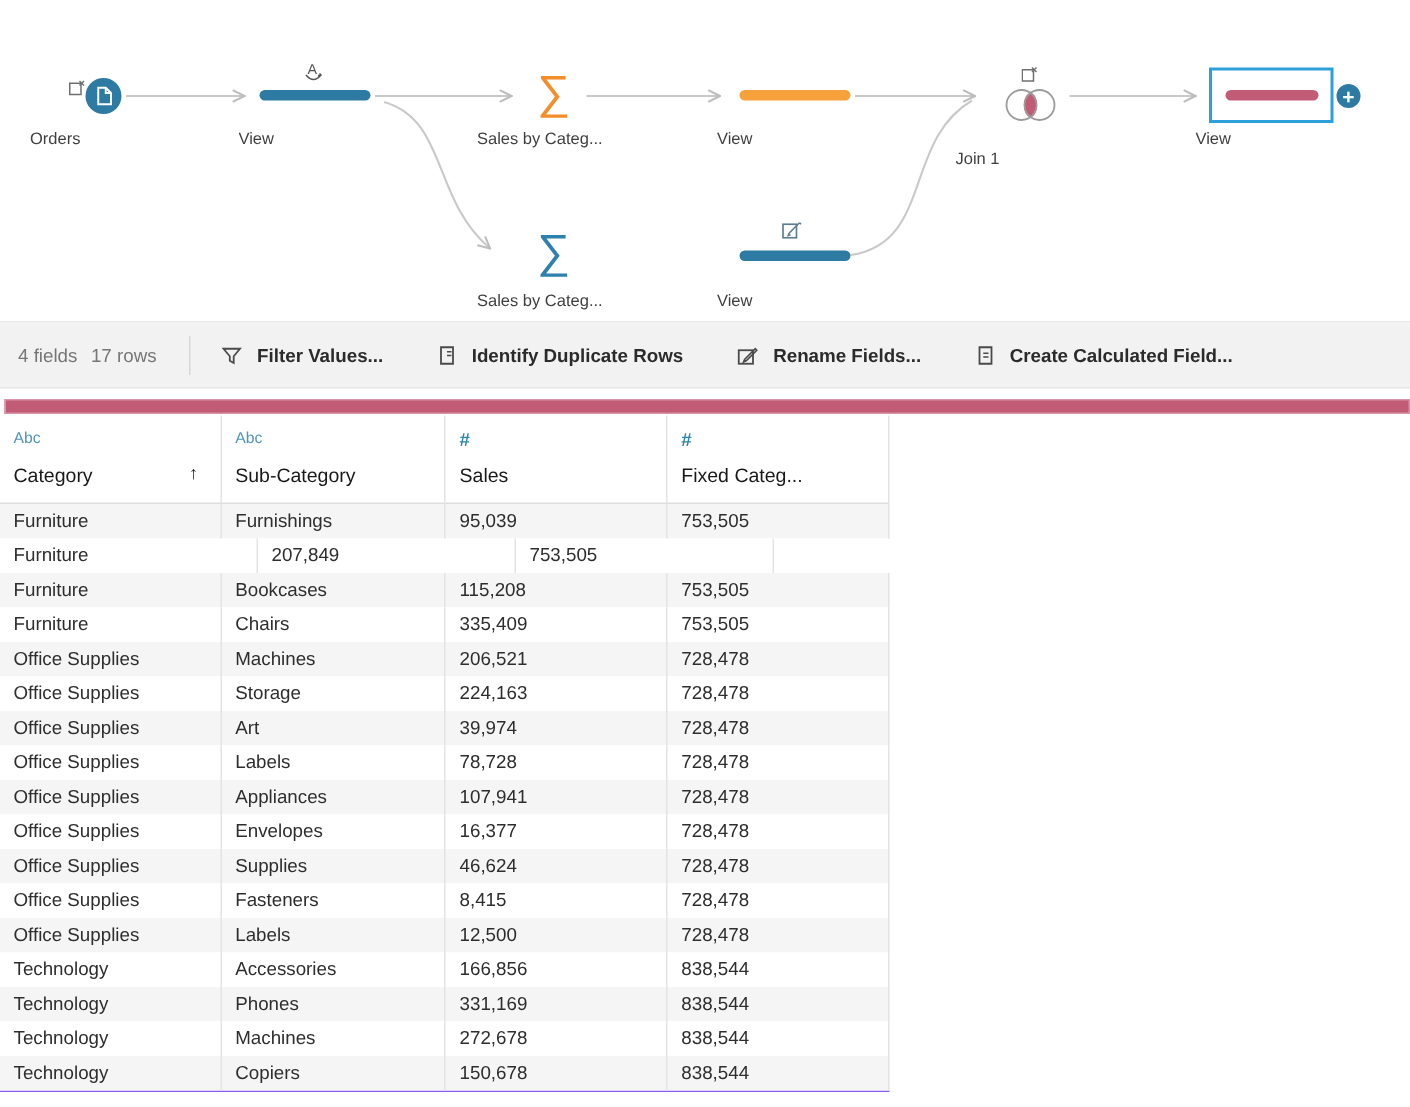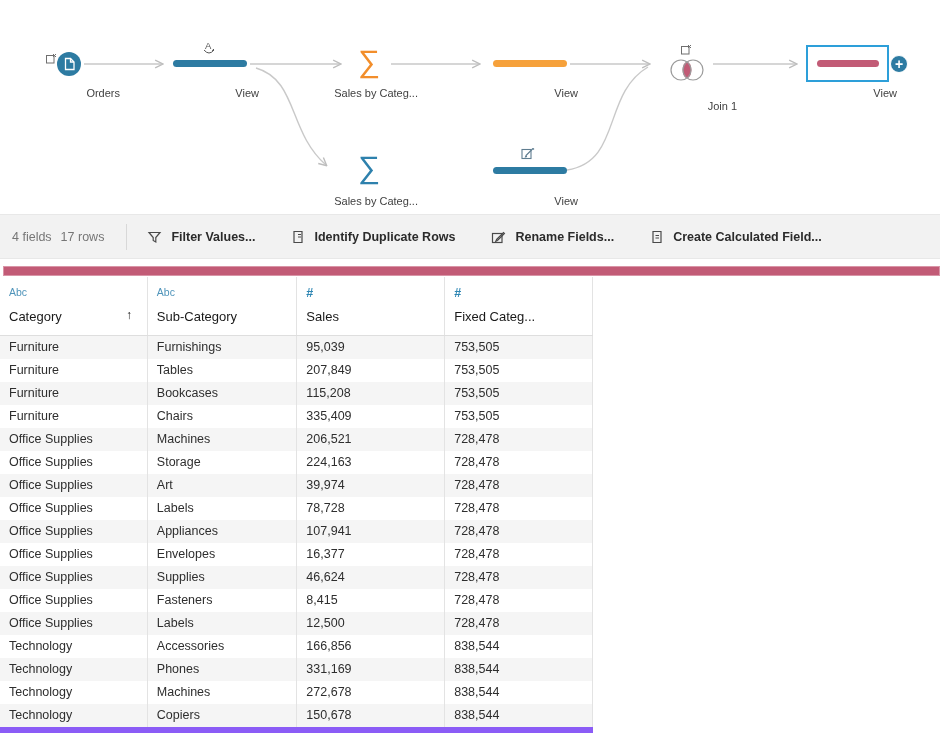--- a/index.html
+++ b/index.html
@@ -9,21 +9,21 @@
   }
   *{box-sizing:border-box}
   html,body{margin:0;padding:0}
   body{width:940px;height:738px;background:#fff;overflow:hidden;
        font-family:"Liberation Sans",sans-serif;color:#2e2e2e}
 
   
   .flow-pane{position:relative;width:940px;height:215px;background:#fff;border-bottom:1px solid #e8e8e8}
   .connectors{position:absolute;left:0;top:0;width:940px;height:215px}
   .fnode{position:absolute}
-  .node-label{position:absolute;width:100px;font-size:11px;color:#3f3f3f;text-align:right;
+  .node-label{position:absolute;width:100px;font-size:11px;color:#3f3f3f;text-align:left;
               white-space:nowrap;overflow:hidden;text-overflow:ellipsis}
   .fcircle{width:24px;height:24px;border-radius:50%;background:var(--steel-blue);
            display:flex;align-items:center;justify-content:center}
   .fbar{height:7px;border-radius:3.5px}
   .bar-teal{background:var(--steel-blue)}
   .bar-orange{background:var(--orange-bar)}
   .bar-pink{background:var(--pink)}
   .sigma{width:36px;text-align:center;font-size:31px;line-height:38px;font-weight:400}
   .sigma-orange{color:var(--orange-sigma)}
   .sigma-blue{color:var(--sigma-blue)}
@@ -47,21 +47,21 @@
   
   .grid{width:593px;margin-top:1px}
   .thead{display:flex;height:59px;border-bottom:1px solid #dedede;background:#fff}
   .th{position:relative;border-right:1px solid var(--grid-border);padding:9px 0 0 9px}
   .th .ttype{font-size:10.5px;color:var(--type-icon-blue);height:15px}
   .th .ttype.hash{font-size:12.5px;font-weight:700;color:#2e86b3}
   .th .tname{font-size:13px;font-weight:400;color:#191919;margin-top:8px;white-space:nowrap;
              overflow:hidden;text-overflow:ellipsis;padding-right:6px}
   .sort-arrow{position:absolute;left:126px;top:31px;font-size:12px;color:#111;font-weight:400}
   .w0{width:172px}.w1{width:174px}.w2{width:172px}.w3{width:172px}
-  .tbody{border-bottom:6px solid #8b5cf6}
+  .tbody{border-bottom:1px solid #8b5cf6}
   .trow{display:flex;height:23px;line-height:23px;background:#fff}
   .trow:nth-child(odd){background:var(--stripe-gray)}
   .tcell{border-right:1px solid var(--grid-border);padding-left:9px;font-size:12.5px;color:#2e2e2e;
          white-space:nowrap;overflow:hidden}
   svg{display:block}
 </style>
 </head>
 <body>
 
 <div class="flow-pane">
@@ -215,21 +215,20 @@
   </div>
   <div class="tbody">
       <div class="trow">
         <div class="tcell w0">Furniture</div>
         <div class="tcell w1">Furnishings</div>
         <div class="tcell w2">95,039</div>
         <div class="tcell w3">753,505</div>
       </div>
       <div class="trow">
         <div class="tcell w0">Furniture</div>
-        <div class="tcell w1">Tables</div>
         <div class="tcell w2">207,849</div>
         <div class="tcell w3">753,505</div>
       </div>
       <div class="trow">
         <div class="tcell w0">Furniture</div>
         <div class="tcell w1">Bookcases</div>
         <div class="tcell w2">115,208</div>
         <div class="tcell w3">753,505</div>
       </div>
       <div class="trow">

